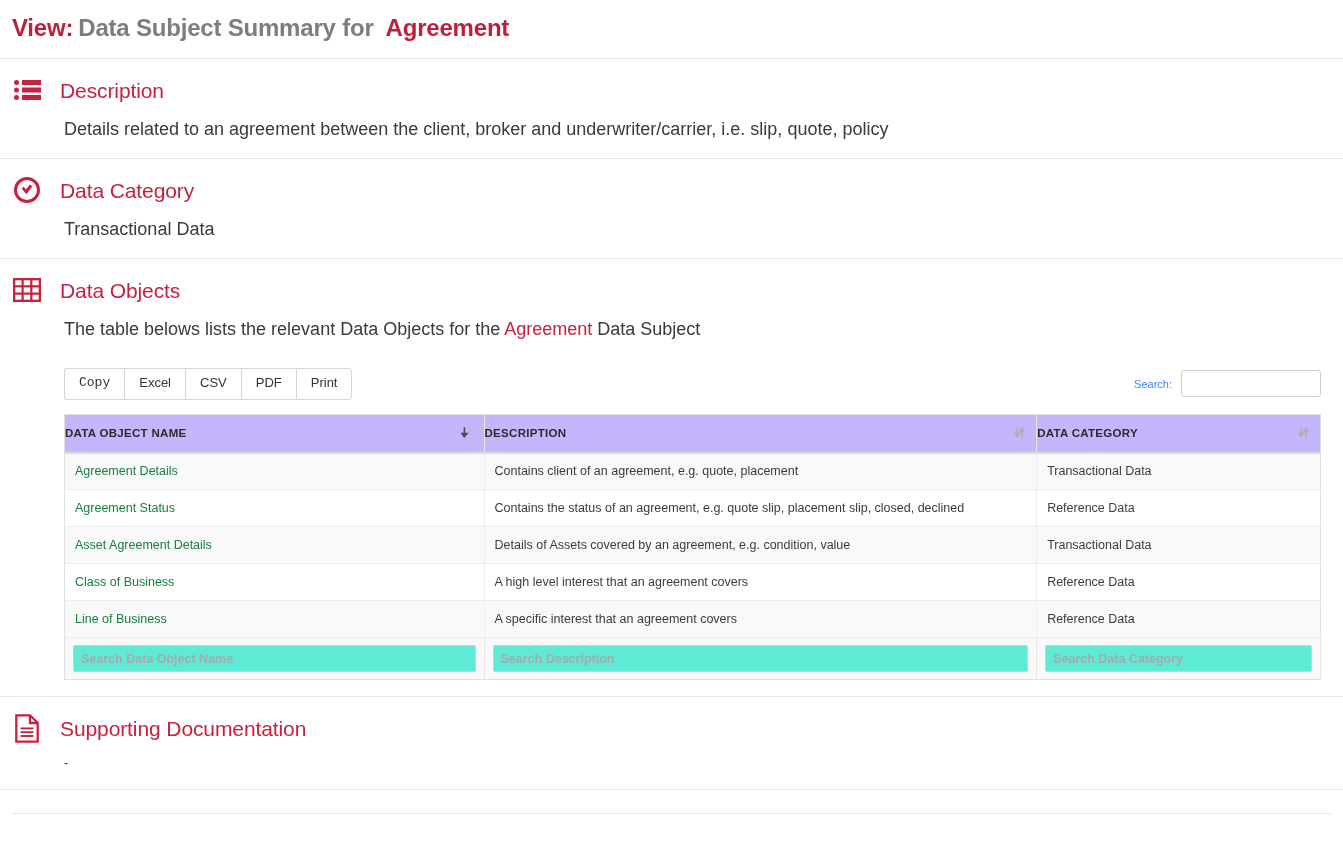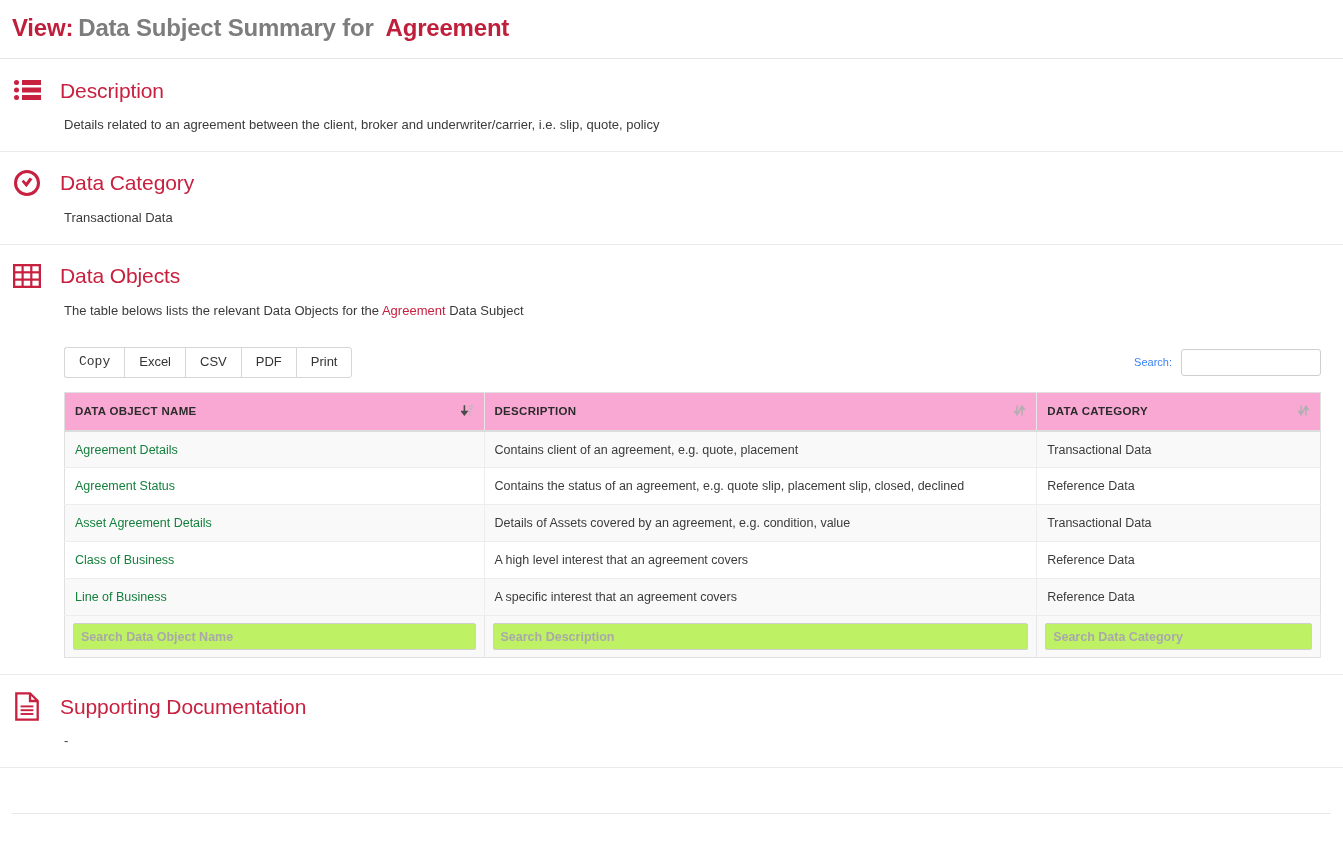--- a/index.html
+++ b/index.html
@@ -69,21 +69,21 @@
   .sec-title {
     font-size: 21px;
     color: #c8203f;
     font-weight: normal;
     letter-spacing: -0.1px;
     line-height: 1;
   }
   .sec-body {
     margin-left: 52px;
     margin-top: 9px;
-    font-size: 13px;
+    font-size: 18px;
     color: #3a3a3a;
     line-height: 1.45;
   }
   .sec-body .hl { color: #c8203f; }
 
   
   .dt-wrap {
     margin-left: 52px;
     margin-top: 26px;
     margin-right: 10px;
@@ -129,24 +129,24 @@
     border-collapse: collapse;
     table-layout: fixed;
     border: 1px solid #e0e0e0;
   }
   table.dt th {
     text-align: left;
     font-size: 11.5px;
     font-weight: bold;
     color: #2b2b2b;
     letter-spacing: 0.3px;
-    padding: 11px 10px 11px 10px;
+    padding: 11px 10px 11px 0;
     border-bottom: 2px solid #dcdcdc;
     border-right: 1px solid #e6e6e6;
-    background: #f9a8d4;
+    background: #c4b5fd;
     position: relative;
     cursor: pointer;
     vertical-align: middle;
     height: 37px;
   }
   table.dt th:last-child { border-right: none; }
   .th-inner { display: flex; align-items: center; justify-content: space-between; }
   .sort-ico { flex: 0 0 auto; margin-left: 8px; display: block; }
 
   table.dt td {
@@ -180,21 +180,21 @@
   .col-filter {
     width: 100%;
     height: 27px;
     border: 1px solid #cfcfcf;
     border-radius: 2px;
     padding: 3px 7px;
     font-size: 12.5px;
     font-family: "Liberation Sans", sans-serif;
     color: #333;
     outline: none;
-    background: #bef264;
+    background: #5eead4;
   }
   .col-filter::placeholder { color: #a9a9a9; font-weight: bold; }
 
   .doc-dash { color: #3a3a3a; font-size: 13px; }
 
   .bottom-rule {
     position: absolute;
     left: 12px;
     right: 12px;
     top: 813px;

